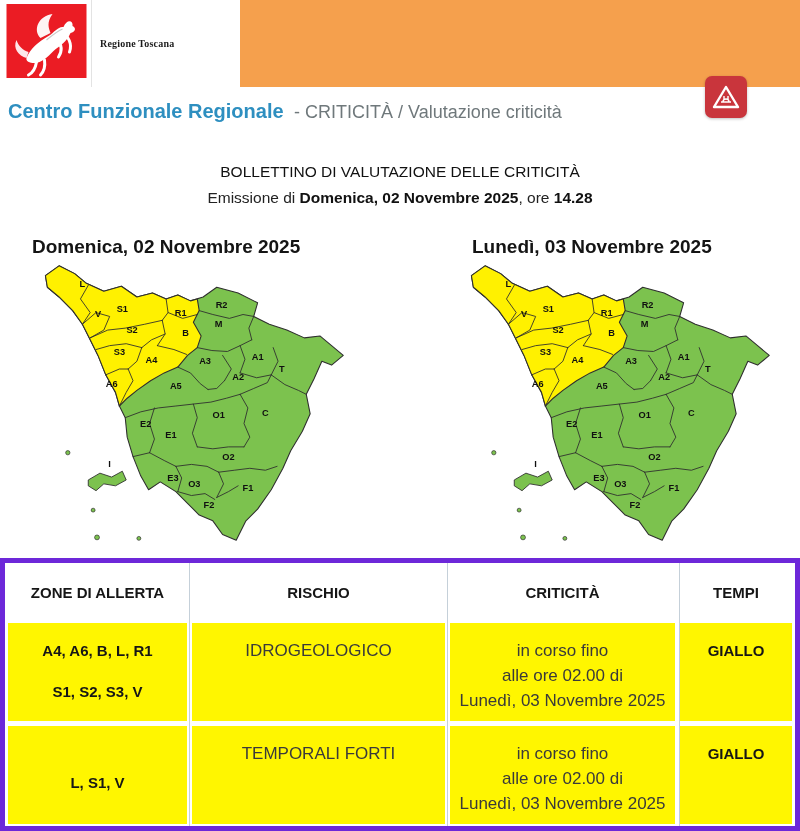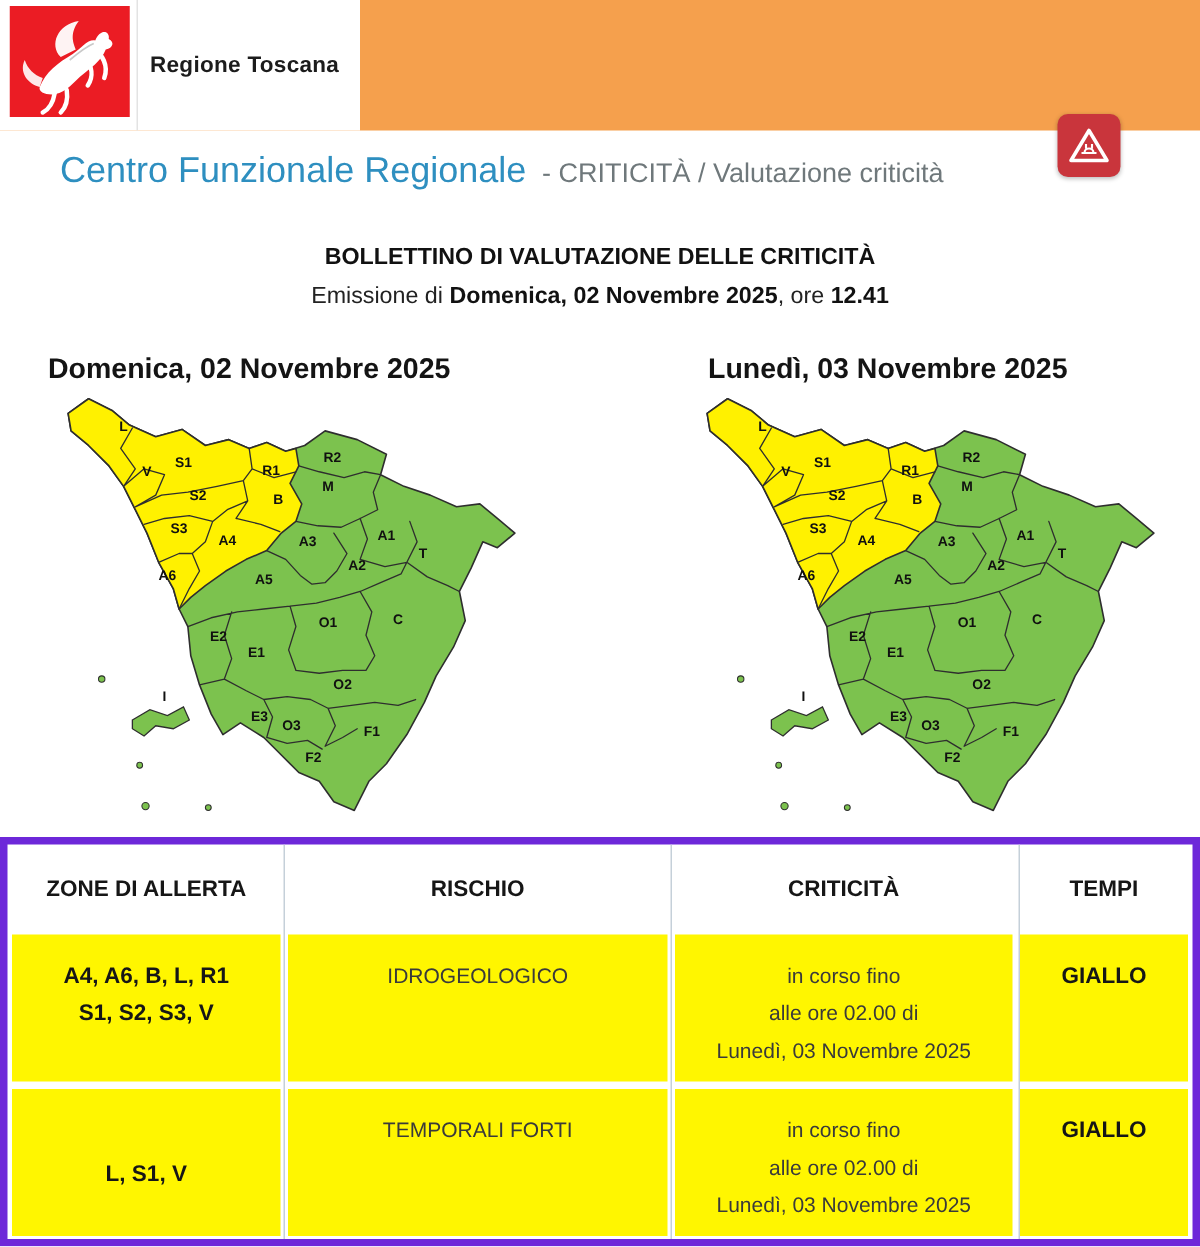--- a/index.html
+++ b/index.html
@@ -6,52 +6,52 @@
   .page{position:relative;width:800px;height:831px;overflow:hidden;background:#fff;
         font-family:"Liberation Sans",sans-serif;color:#1a1a1a;}
   
   .topbar{position:absolute;left:0;top:0;width:800px;height:87px;}
   .topbar-orange{position:absolute;left:0;top:0;right:0;bottom:0;}
   .logo-white{position:absolute;left:0;top:0;width:240px;height:87px;background:#fff;}
   .logo-divider{position:absolute;left:91px;top:0;width:1px;height:87px;background:#e3e3e3;}
   .pegasus-box{position:absolute;left:5px;top:4px;width:83px;height:74px;display:flex;
                align-items:center;justify-content:center;}
   .logo-label{position:absolute;left:100px;top:0;height:87px;width:138px;display:flex;
-              align-items:center;font-size:15px;font-weight:bold;color:#1c1c1c;letter-spacing:.2px;}
+              align-items:center;font-size:10px;font-weight:bold;color:#1c1c1c;letter-spacing:.2px;font-family:Liberation Serif, serif;}
   .alert-badge{position:absolute;left:705px;top:76px;width:42px;height:42px;border-radius:7px;
                display:flex;align-items:center;justify-content:center;
                box-shadow:0 1px 3px rgba(0,0,0,.25);cursor:pointer;}
   
   .cfr-row{position:absolute;left:8px;top:100px;right:8px;white-space:nowrap;}
-  .cfr-title{display:inline;font-size:24px;font-weight:normal;margin-left:32px;}
+  .cfr-title{display:inline;font-size:20px;font-weight:bold;}
   .cfr-sub{display:inline;font-size:18px;color:#6f787b;margin-left:6px;}
   
   .bulletin-title{position:absolute;left:0;top:163px;width:100%;text-align:center;
-                  font-size:15.5px;font-weight:bold;color:#111;}
+                  font-size:15.5px;font-weight:normal;color:#111;}
   .bulletin-emission{position:absolute;left:0;top:189px;width:100%;text-align:center;
                      font-size:15.5px;color:#222;}
   .bulletin-emission b{color:#111;}
   
   .map-title{position:absolute;top:236px;font-size:19px;font-weight:bold;color:#141414;}
   .map-title.left{left:32px;} .map-title.right{left:472px;}
   .map-box{position:absolute;top:260px;width:362px;height:292px;}
   .map-box.left{left:26px;} .map-box.right{left:452px;}
   .map-box svg{width:362px;height:292px;display:block;}
   
   .alert-table{position:absolute;left:0;top:558px;width:800px;height:273px;box-sizing:border-box;
                border:5px solid #6d28d9;background:#fff;padding:3px;display:grid;
                grid-template-columns:179px 253px 225px 1fr;grid-template-rows:52px 98px 98px 80px;
                gap:5px;overflow:hidden;}
   .vline{position:absolute;top:0;bottom:0;width:1px;background:#c5d0d9;z-index:0;}
   .cell{position:relative;z-index:1;display:flex;flex-direction:column;align-items:center;
         text-align:center;}
   .cell.head{background:#fff;justify-content:center;font-size:15px;font-weight:bold;color:#161616;}
-  .cell.body{justify-content:flex-start;padding-top:15px;font-size:14px;color:#3a3a3a;
+  .cell.body{justify-content:flex-start;padding-top:15px;font-size:17px;color:#3a3a3a;
              line-height:25px;}
-  .cell.body.zones,.cell.body.level{font-weight:bold;color:#161616;font-size:15px;}
+  .cell.body.zones,.cell.body.level{font-weight:bold;color:#161616;font-size:15px;gap:16px;}
 </style>
 </head>
 <body>
 
 <div class="page">
 
   <div class="topbar">
     <div class="topbar-orange" id="orangeBand" style="background: rgb(245, 160, 77);"></div>
     <div class="logo-white">
       <div class="pegasus-box" id="pegasusBox">
@@ -75,21 +75,21 @@
       <path d="M9,18 h10 M11,18 c0,-4 6,-4 6,0 M12,15 v-3 M16,15 v-3" stroke="#ffffff" stroke-width="1.4" fill="none"></path>
     </svg>
   </div>
 
   <div class="cfr-row">
     <h1 class="cfr-title" id="cfrTitle" style="color: rgb(46, 143, 192);">Centro Funzionale Regionale</h1>
     <span class="cfr-sub">- CRITICITÀ / Valutazione criticità</span>
   </div>
 
   <div class="bulletin-title">BOLLETTINO DI VALUTAZIONE DELLE CRITICITÀ</div>
-  <div class="bulletin-emission"><span>Emissione di </span><b>Domenica, 02 Novembre 2025</b><span>, ore </span><b>12.41</b></div>
+  <div class="bulletin-emission"><span>Emissione di </span><b>Domenica, 02 Novembre 2025</b><span>, ore </span><b>14.28</b></div>
 
   <div class="map-title left">Domenica, 02 Novembre 2025</div>
   <div class="map-title right">Lunedì, 03 Novembre 2025</div>
   <div class="map-box left" id="map0">
       <svg viewBox="0 0 360 300">
         <path d="M14,16 L28,6 L44,14 L56,24 L74,32 L92,27 L108,38 L124,34 L138,40 L150,36 L163,42 L176,38 L190,28 L212,34 L232,44 L228,58 L244,66 L262,72 L280,80 L296,78 L308,88 L320,98 L308,108 L298,104 L290,122 L282,138 L286,158 L278,176 L266,196 L258,214 L246,236 L232,256 L220,268 L210,288 L196,282 L186,268 L172,262 L160,250 L148,238 L132,228 L120,236 L112,222 L104,202 L98,182 L96,162 L90,150 L86,136 L76,118 L68,98 L60,82 L52,66 L42,52 L28,38 L16,28 Z" fill="#7CC24E" stroke="#2e2e2e" stroke-width="1.1" stroke-linejoin="round"></path>
         <path d="M14,16 L28,6 L44,14 L56,24 L74,32 L92,27 L108,38 L124,34 L138,40 L150,36 L163,42 L170,40 L172,52 L166,64 L174,78 L170,90 L160,98 L150,110 L136,116 L122,124 L108,134 L98,142 L90,150 L86,136 L76,118 L68,98 L60,82 L52,66 L42,52 L28,38 L16,28 Z" fill="#FFF100" stroke="#2e2e2e" stroke-width="1.1" stroke-linejoin="round"></path>
         <path d="M58,26 L50,40 L60,54 L52,66 M52,66 L66,54 L80,58 L74,72 L60,80 M60,80 L78,72 L96,70 L116,66 L134,62 M138,40 L140,54 L134,62 M140,54 L155,60 L170,56 M134,62 L137,76 L129,88 M137,76 L123,82 L113,90 M113,90 L97,86 L80,88 L66,92 M113,90 L108,104 L99,112 M76,118 L90,112 L99,112 M99,112 L104,124 L97,136 L90,150 M129,88 L146,92 L159,97 M172,52 L186,56 L203,60 L217,56 L228,58 M228,58 L223,70 L226,82 M170,90 L185,93 L201,94 L214,88 L226,82 M214,88 L219,102 L214,116 M248,90 L253,104 L246,118 M214,116 L231,121 L246,118 M196,98 L205,112 L198,124 M150,110 L163,116 L173,127 L181,133 M198,124 L190,132 L181,133 M96,162 L112,156 L130,152 L148,150 L166,148 L184,146 L200,142 L214,138 M214,138 L228,132 L242,126 L246,118 M246,118 L260,128 L274,134 L282,138 M126,152 L121,168 L126,184 L121,198 M104,202 L121,198 M166,148 L170,162 L165,178 L170,192 M214,138 L222,152 L218,168 L224,182 L218,192 M170,192 L186,194 L202,192 L218,192 M192,218 L208,216 L224,214 L240,216 L252,212 M121,198 L136,206 L148,212 M148,212 L154,224 L150,238 M148,212 L164,210 L180,212 L192,218 M192,218 L197,230 L190,244 M150,238 L164,242 L178,240 L188,246 M190,244 L202,238 L212,232" fill="none" stroke="#2e2e2e" stroke-width="0.9" stroke-linejoin="round" stroke-linecap="round"></path>
         <path d="M58,226 L70,219 L82,223 L93,217 L97,226 L86,232 L74,230 L66,237 L58,232 Z" fill="#7CC24E" stroke="#2e2e2e" stroke-width="0.9"></path>
         <circle cx="37" cy="198" r="2.2" fill="#7CC24E" stroke="#2e2e2e" stroke-width="0.7"></circle>

